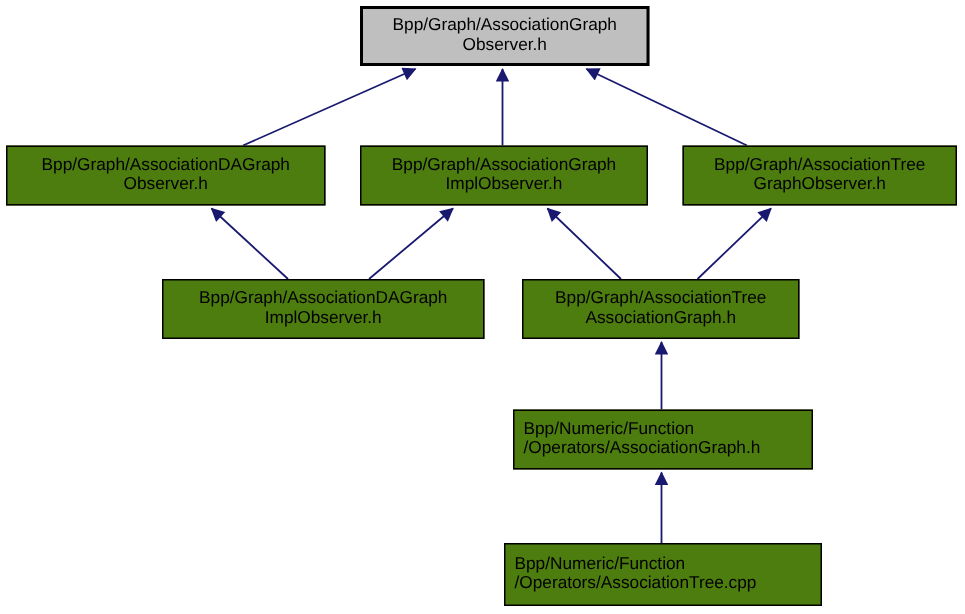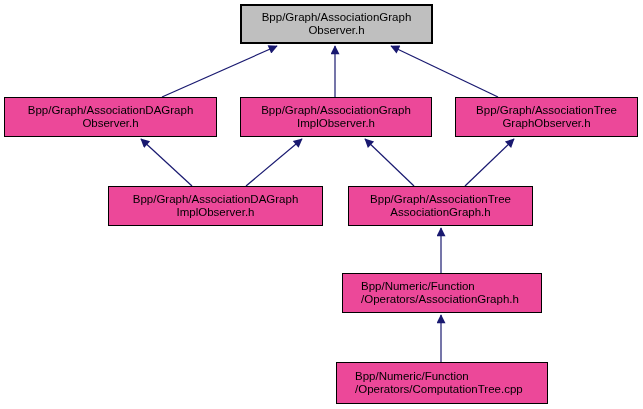--- a/index.html
+++ b/index.html
@@ -8,32 +8,32 @@
     width:643px;height:409px;
     background:#ffffff;
     font-family:"Liberation Sans", sans-serif;
     overflow:hidden;
   }
   #edges{position:absolute;left:0;top:0;width:643px;height:409px;}
   .node{
     position:absolute;
     box-sizing:border-box;
     border:1px solid #000000;
-    background:#ec4899;
+    background:#4d7c0f;
     color:#000000;
     font-size:11.5px;
     line-height:13px;
     display:flex;
     flex-direction:column;
     justify-content:center;
     text-align:center;
     cursor:pointer;
   }
   .node.highlight{background:#bfbfbf;border-width:2px;}
-  .node.leftalign{text-align:left;padding-left:18px;padding-right:4px;}
+  .node.leftalign{text-align:left;padding-left:6px;padding-right:4px;}
   .node span{display:block;white-space:nowrap;}
   
   #n1{left:240px;top:4px;width:193px;height:40px;}
   #n2{left:4px;top:97px;width:213px;height:40px;}
   #n3{left:240px;top:97px;width:192px;height:40px;}
   #n4{left:455px;top:97px;width:183px;height:40px;}
   #n5{left:108px;top:186px;width:215px;height:40px;}
   #n6{left:348px;top:186px;width:185px;height:40px;}
   #n7{left:342px;top:273px;width:200px;height:40px;}
   #n8{left:336px;top:362px;width:212px;height:42px;}
@@ -91,16 +91,16 @@
     <span>AssociationGraph.h</span>
   </div>
 
   <div id="n7" class="node leftalign">
     <span>Bpp/Numeric/Function</span>
     <span>/Operators/AssociationGraph.h</span>
   </div>
 
   <div id="n8" class="node leftalign">
     <span>Bpp/Numeric/Function</span>
-    <span>/Operators/ComputationTree.cpp</span>
+    <span>/Operators/AssociationTree.cpp</span>
   </div>
 
 </div>
 
 </body></html>

